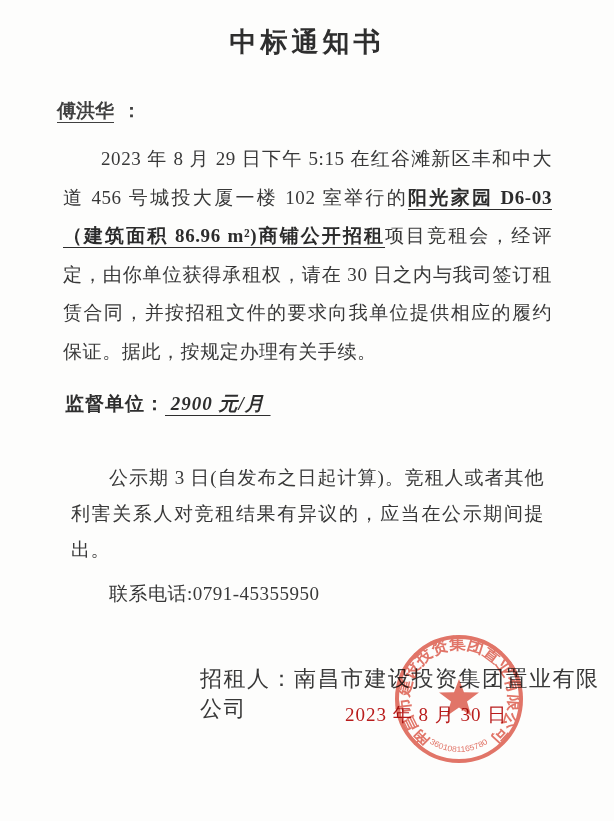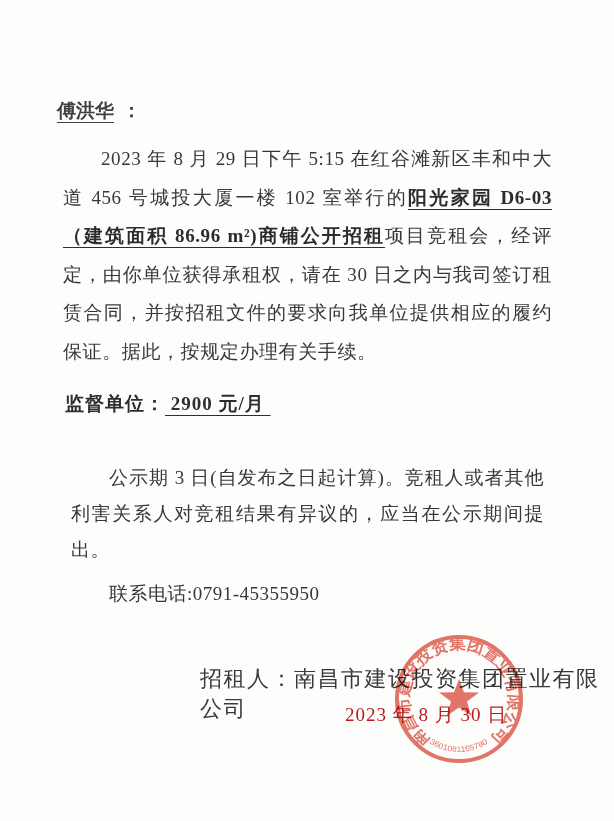--- a/index.html
+++ b/index.html
@@ -46,20 +46,21 @@
   }
   .result-line{
     position:absolute;top:389px;left:65px;
     font-size:19px;font-weight:bold;line-height:30px;
     letter-spacing:1px;color:#2e2e2e;
   }
   .result-line .value{
     text-decoration:underline;
     text-underline-offset:5px;
     white-space:pre;
+    font-style:italic;
   }
   .block2{
     position:absolute;top:452px;left:63px;width:489px;
   }
   .block2 p{
     font-size:19px;line-height:36px;
     text-align:justify;text-justify:inter-character;
     letter-spacing:0.5px;color:#383838;
     margin:8px;text-indent:2em;
   }
@@ -78,20 +79,21 @@
     mix-blend-mode:multiply;
     pointer-events:none;
   }
   .seal text{font-family:"Liberation Sans","DejaVu Sans",sans-serif;}
 </style>
 </head>
 <body>
 
 <div class="page">
 
+  <div class="title">中标通知书</div>
 
   <div class="salutation">
     <span class="name">傅洪华</span><span>：</span>
   </div>
 
   <p class="para para1">
     <span>2023 年 8 月 29 日下午 5:15 在红谷滩新区丰和中大道 456 号城投大厦一楼 102 室举行的</span><span class="highlight">阳光家园 D6-03（建筑面积 86.96 m²)商铺公开招租</span><span>项目竞租会，经评定，由你单位获得承租权，请在 30 日之内与我司签订租赁合同，并按招租文件的要求向我单位提供相应的履约保证。据此，按规定办理有关手续。</span>
   </p>
 
   <div class="result-line">

